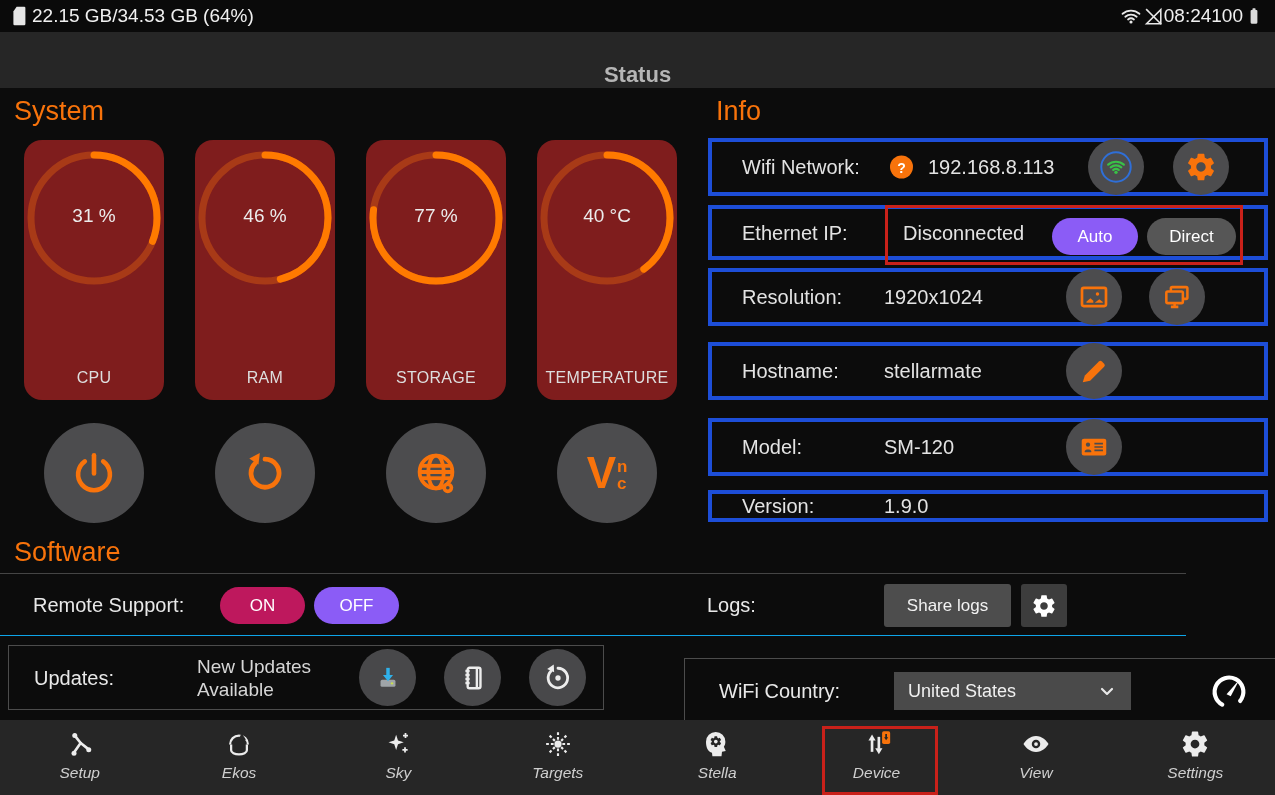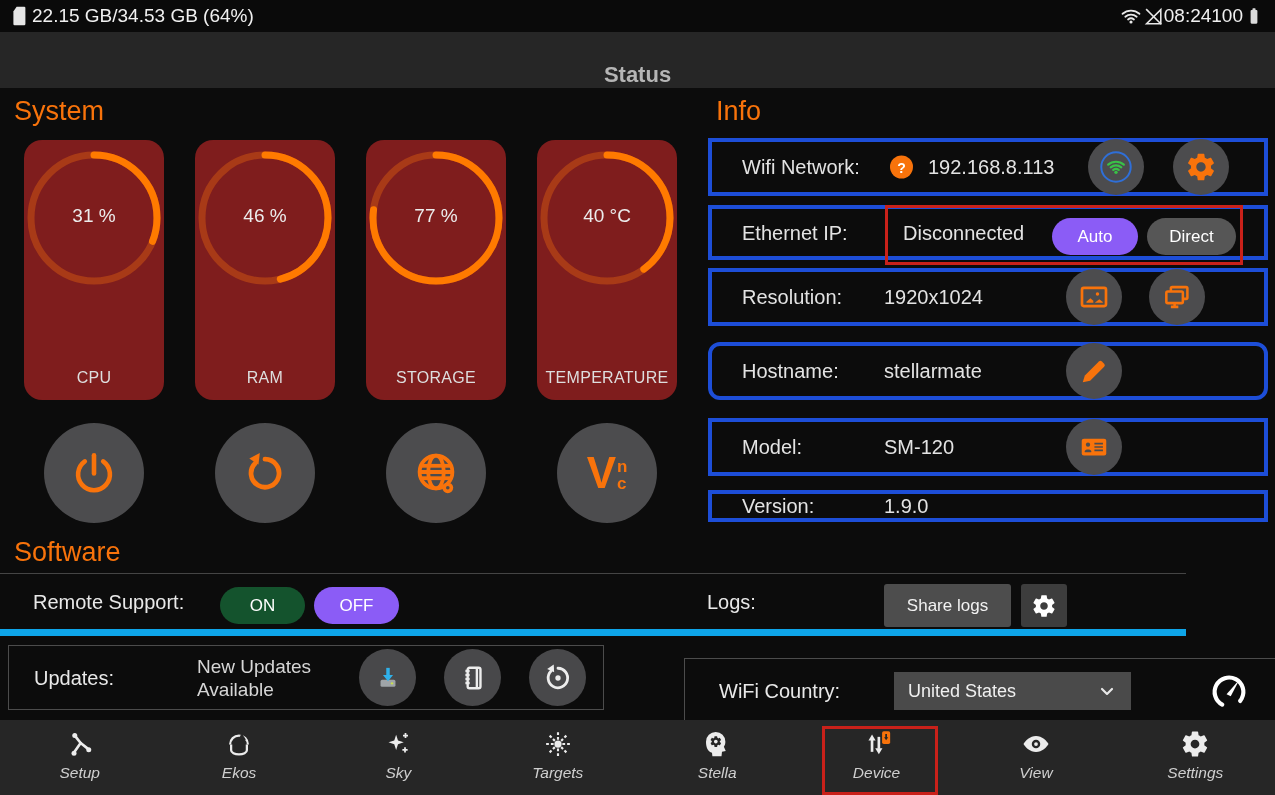--- a/index.html
+++ b/index.html
@@ -31,35 +31,35 @@
   .circle-btn{position:absolute;width:100px;height:100px;border-radius:50%;background:#4C4C4E;
               display:flex;align-items:center;justify-content:center;color:#F8730B;}
   .act{top:423px;}
   .act-0{left:44px}.act-1{left:215px}.act-2{left:386px}.act-3{left:557px}
   .vnc{display:flex;align-items:center;color:#F8730B;line-height:1;}
   .vnc .v{font-size:44px;font-weight:600;}
   .vnc .nc{display:flex;flex-direction:column;font-size:17px;font-weight:700;margin-left:1px;margin-top:4px;}
   
   .irow{position:absolute;left:708px;width:560px;border:4px solid #1d4ed8;box-sizing:border-box;}
   .irow-1{top:138px;height:58px;} .irow-2{top:205px;height:55px;}
-  .irow-3{top:268px;height:58px;} .irow-4{top:342px;height:58px;border-radius:12px;}
+  .irow-3{top:268px;height:58px;} .irow-4{top:342px;height:58px;}
   .irow-5{top:418px;height:58px;} .irow-6{top:490px;height:32px;}
   .ilabel{position:absolute;left:30px;top:50%;transform:translateY(-50%);font-size:20px;color:#E3E3E3;}
   .ivalue{position:absolute;left:172px;top:50%;transform:translateY(-50%);font-size:20px;color:#E3E3E3;}
   .help-badge{position:absolute;left:178px;top:50%;transform:translateY(-50%);width:23px;height:23px;border-radius:50%;
               background:#F8730B;color:#fff;font-size:14px;font-weight:bold;display:flex;align-items:center;justify-content:center;}
   .irow .ip{left:216px;}
   .row-btn{position:absolute;width:56px;height:56px;border-radius:50%;background:#4C4C4E;top:50%;transform:translateY(-50%);
            display:flex;align-items:center;justify-content:center;color:#F8730B;}
   .pill{position:absolute;height:37px;border-radius:19px;display:flex;align-items:center;justify-content:center;
         font-size:17px;color:#FFF;box-sizing:border-box;}
-  .pill-orange{background:#8b5cf6;} .pill-gray{background:#14532d;}
+  .pill-orange{background:#8b5cf6;} .pill-gray{background:#be185d;}
   .eth-val{left:191px;}
   
-  .remote-row{position:absolute;left:0;top:573px;width:1186px;height:63px;border-top:1px solid #454545;border-bottom:7px solid #0ea5e9;box-sizing:border-box;}
+  .remote-row{position:absolute;left:0;top:573px;width:1186px;height:63px;border-top:1px solid #454545;border-bottom:1px solid #0ea5e9;box-sizing:border-box;}
   .rs-label{position:absolute;left:33px;top:50%;transform:translateY(-50%);font-size:20px;color:#E8E8E8;}
   .logs-label{position:absolute;left:707px;top:50%;transform:translateY(-50%);font-size:20px;color:#E8E8E8;}
   .share-btn{position:absolute;left:884px;top:10px;width:127px;height:43px;background:#4D4D4D;border-radius:3px;
              display:flex;align-items:center;justify-content:center;font-size:17px;color:#F2F2F2;}
   .gear-btn{position:absolute;left:1021px;top:10px;width:46px;height:43px;background:#3D3D3D;border-radius:3px;
             display:flex;align-items:center;justify-content:center;color:#FFF;}
   .box{position:absolute;top:645px;height:65px;border:1px solid #4C4C4C;box-sizing:border-box;}
   .updates-box{left:8px;width:596px;}
   .country-box{left:684px;width:727px;border-right:none;margin-top:13px;}
   .upd-label{position:absolute;left:25px;top:50%;transform:translateY(-50%);font-size:20px;color:#E8E8E8;}

